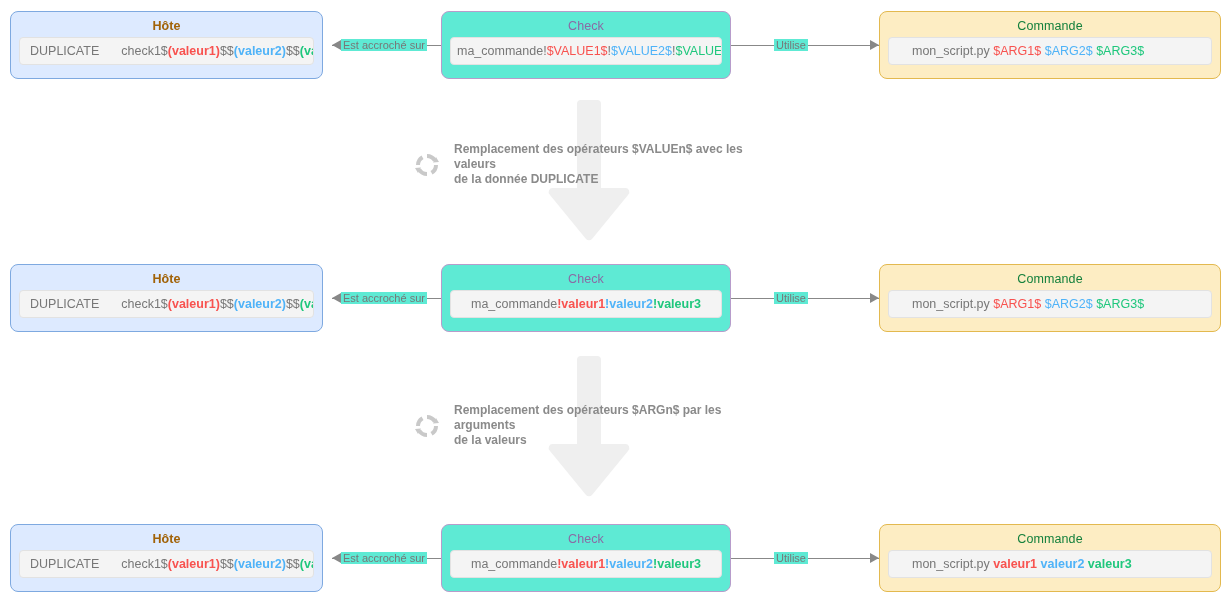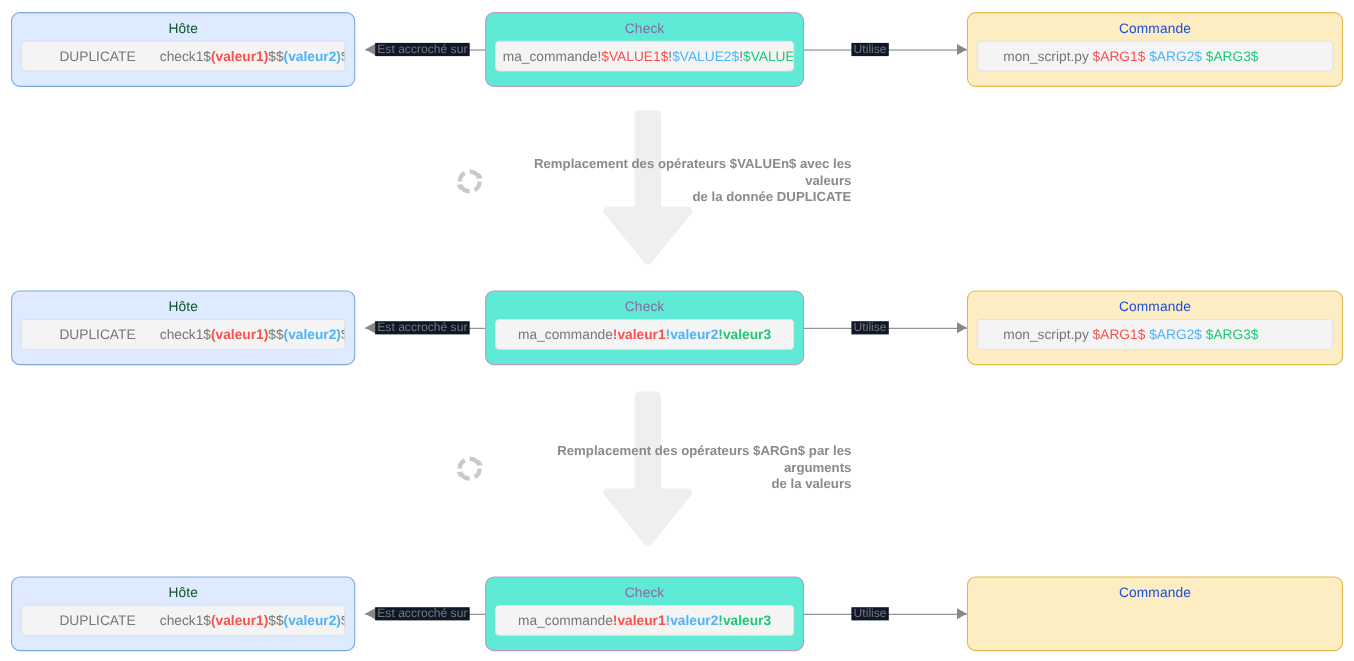--- a/index.html
+++ b/index.html
@@ -51,51 +51,50 @@
     color: #777777;
     white-space: nowrap;
     overflow: hidden;
   }
 
   
   .node.host {
     background: #ddeaff;
     border-color: #7ea9e0;
   }
-  .node.host .node-title { color: #14532d; }
+  .node.host .node-title { color: #a16207; font-weight: bold; }
   .node.host .node-body {
     padding-left: 10px;
   }
 
   
   .node.check {
     background: #5eead4;
     border-color: #b79ccb;
   }
   .node.check .node-title { color: #8a6aa4; }
   .node.check .node-body {
     text-align: center;
     padding: 0 6px;
   }
 
   
   .node.cmd {
     background: #fdedc3;
     border-color: #e3b94f;
   }
-  .node.cmd .node-title { color: #1d4ed8; }
+  .node.cmd .node-title { color: #15803d; }
   .node.cmd .node-body {
     padding-left: 23px;
   }
 
   
   .host-cell-key {
     display: inline-block;
     padding-right: 22px;
-    margin-left: 24px;
   }
   .host-cell-val { display: inline-block; }
 
   
   .tk { white-space: pre; }
   .tk-plain { color: #777777; }
   .tk-red   { color: #f8524f; }
   .tk-blue  { color: #4fb3f8; }
   .tk-green { color: #1fc77d; }
   .tk-bold  { font-weight: bold; }
@@ -103,21 +102,21 @@
   
   .edge {
     position: absolute;
     height: 1px;
     background: #888888;
   }
   .edge-label {
     position: absolute;
     font-size: 11px;
     color: #777777;
-    background: #0f172a;
+    background: #5eead4;
     padding: 0 2px;
     line-height: 12px;
     white-space: nowrap;
   }
   .arrowhead {
     position: absolute;
     width: 0; height: 0;
   }
   .arrowhead.left {
     border-top: 5px solid transparent;
@@ -147,21 +146,21 @@
   }
   .step-icon {
     width: 30px;
     height: 30px;
     flex: 0 0 30px;
   }
   .step-text {
     font-size: 12px;
     font-weight: bold;
     color: #8a8a8a;
-    text-align: right;
+    text-align: left;
     line-height: 15px;
     width: 320px;
   }
 </style>
 </head>
 <body>
 
 <div class="canvas">
 
   <div class="node host" style="left:10px; top:11px; width:313px; height:68px;">
@@ -267,20 +266,21 @@
     </div>
   </div>
 
   <div class="node check" style="left:441px; top:524px; width:290px; height:68px;">
     <div class="node-title">Check</div>
     <div class="node-body"><span class="tk tk-plain">ma_commande</span><span class="tk tk-red tk-bold">!valeur1</span><span class="tk tk-blue tk-bold">!valeur2</span><span class="tk tk-green tk-bold">!valeur3</span></div>
   </div>
 
   <div class="node cmd" style="left:879px; top:524px; width:342px; height:68px;">
     <div class="node-title">Commande</div>
+    <div class="node-body"><span class="tk tk-plain">mon_script.py </span><span class="tk tk-red tk-bold">valeur1</span><span class="tk tk-plain"> </span><span class="tk tk-blue tk-bold">valeur2</span><span class="tk tk-plain"> </span><span class="tk tk-green tk-bold">valeur3</span></div>
   </div>
 
   <div class="edge" style="left:332px; top:558px; width:109px;"></div>
   <div class="arrowhead left" style="left:332px; top:553px;"></div>
   <div class="edge-label" style="left:341px; top:552px;">Est accroché sur</div>
 
   <div class="edge" style="left:731px; top:558px; width:148px;"></div>
   <div class="arrowhead right" style="left:870px; top:553px;"></div>
   <div class="edge-label" style="left:774px; top:552px;">Utilise</div>
 

